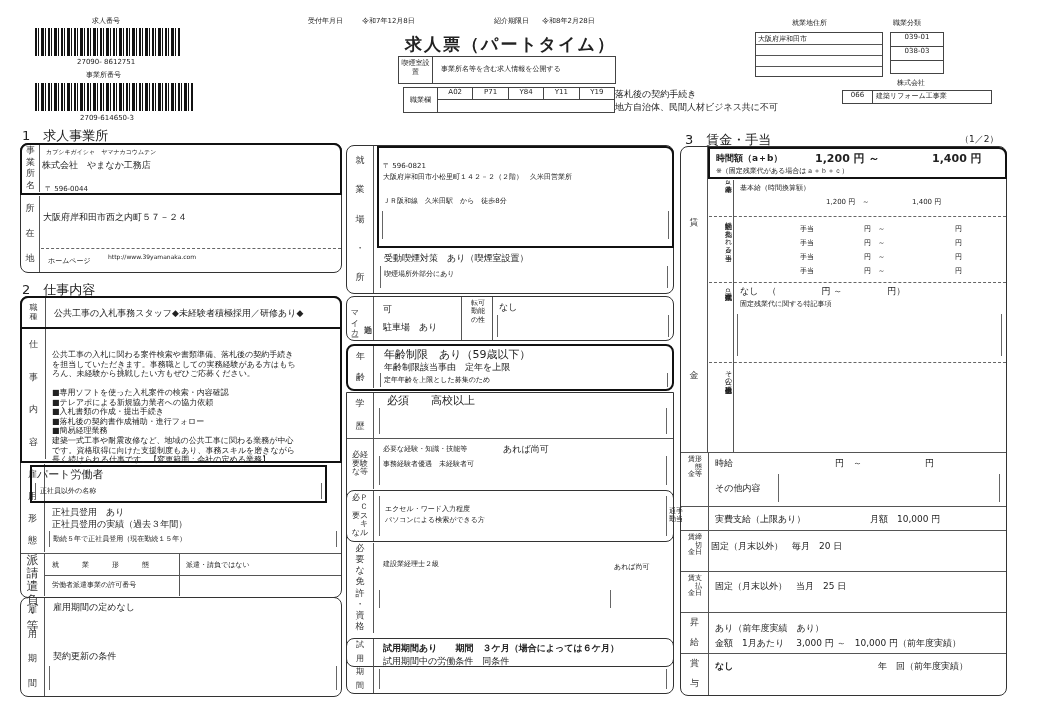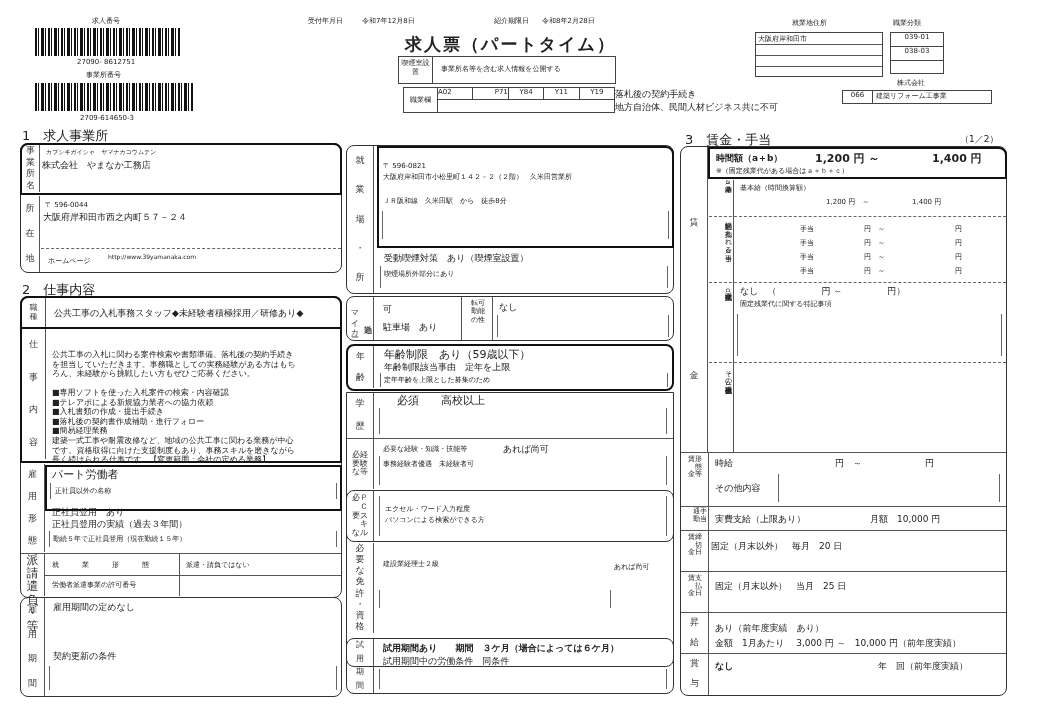--- a/index.html
+++ b/index.html
@@ -36,22 +36,22 @@
 <div class="t sm" style="left:542px;top:16px">令和8年2月28日</div>
 <div class="t b" style="left:405px;top:33px;font-size:17px;letter-spacing:2px">求人票（パートタイム）</div>
 
 <div class="abs" style="left:398px;top:56px;width:218px;height:28px;border:1px solid #444">
   <div class="abs sm" style="left:0;top:0;width:34px;height:26px;border-right:1px solid #444;text-align:center;padding-top:2px;line-height:1.3">喫煙室設置</div>
   <div class="t sm" style="left:42px;top:7px">事業所名等を含む求人情報を公開する</div>
 </div>
 <div class="abs" style="left:403px;top:87px;width:212px;height:26px;border:1px solid #444;display:flex">
   <div class="sm" style="width:34px;border-right:1px solid #444;display:flex;align-items:center;justify-content:center">職業欄</div>
   <div style="flex:1;display:flex">
-    <div class="sm" style="flex:1;border-right:1px solid #444;border-bottom:1px solid #444;height:12px">A02</div>
-    <div class="sm" style="flex:1;border-right:1px solid #444;text-align:right;border-bottom:1px solid #444;height:12px">P71</div>
+    <div class="sm" style="flex:1;border-right:1px solid #444;text-align:center;border-bottom:1px solid #444;height:12px">A02</div>
+    <div class="sm" style="flex:1;border-right:1px solid #444;text-align:center;border-bottom:1px solid #444;height:12px">P71</div>
     <div class="sm" style="flex:1;border-right:1px solid #444;text-align:center;border-bottom:1px solid #444;height:12px">Y84</div>
     <div class="sm" style="flex:1;border-right:1px solid #444;text-align:center;border-bottom:1px solid #444;height:12px">Y11</div>
     <div class="sm" style="flex:1;text-align:center;border-bottom:1px solid #444;height:12px">Y19</div>
   </div>
 </div>
 <div class="t md" style="left:615px;top:88px">落札後の契約手続き</div>
 <div class="t md" style="left:615px;top:101px">地方自治体、民間人材ビジネス共に不可</div>
 
 <div class="t sm" style="left:792px;top:18px">就業地住所</div>
 <div class="abs" style="left:755px;top:32px;width:128px;height:45px;border:1px solid #444">
@@ -81,21 +81,21 @@
       <span>名</span>
     </div>
   <div class="t" style="left:24px;top:3px;font-size:6px">カブシキガイシャ　ヤマナカコウムテン</div>
   <div class="t md" style="left:20px;top:14px">株式会社　やまなか工務店</div>
 </div>
 <div class="lbl" style="left:21px;top:196px;width:19px;height:76px;border:none;border-right:1px solid #555">
     <span>所</span>
     <span>在</span>
     <span>地</span>
   </div>
-<div class="t sm" style="left:45px;top:200px">〒 596-0044</div>
+<div class="t sm" style="left:45px;top:184px">〒 596-0044</div>
 <div class="t md" style="left:43px;top:211px">大阪府岸和田市西之内町５７－２４</div>
 <div class="dash" style="left:41px;top:248px;width:300px"></div>
 <div class="t sm" style="left:48px;top:256px">ホームページ</div>
 <div class="t" style="left:108px;top:253px;font-size:6px">http://www.39yamanaka.com</div>
 
 <div class="t sect" style="left:22px;top:281px">2　仕事内容</div>
 <div class="box" style="left:20px;top:296px;width:322px;height:302px"></div>
 <div class="box thick" style="left:20px;top:296px;width:322px;height:167px;border-radius:8px 8px 0 0">
   <div class="lbl" style="left:0;top:0;width:24px;height:29px;font-size:8px">
       <span>職<br>種</span>
@@ -111,21 +111,21 @@
   <div class="abs" style="left:30px;top:33px;font-size:8px;line-height:9.6px;white-space:pre">
     <div>公共工事の入札に関わる案件検索や書類準備、落札後の契約手続き</div><div>を担当していただきます。事務職としての実務経験がある方はもち</div><div>ろん、未経験から挑戦したい方もぜひご応募ください。</div><div style="height:9px"></div><div>■専用ソフトを使った入札案件の検索・内容確認</div><div>■テレアポによる新規協力業者への協力依頼</div><div>■入札書類の作成・提出手続き</div><div>■落札後の契約書作成補助・進行フォロー</div><div>■簡易経理業務</div><div>建築一式工事や耐震改修など、地域の公共工事に関わる業務が中心</div><div>です。資格取得に向けた支援制度もあり、事務スキルを磨きながら</div><div>長く続けられる仕事です。【変更範囲：会社の定める業務】</div>
   </div>
 </div>
 <div class="lbl" style="left:21px;top:464px;width:24px;height:88px;border:none;border-right:1px solid #555">
     <span>雇</span>
     <span>用</span>
     <span>形</span>
     <span>態</span>
   </div>
-<div class="abs" style="left:45px;top:465px;width:297px;height:46px;border:2.5px solid #111">
+<div class="abs" style="left:30px;top:465px;width:297px;height:38px;border:2.5px solid #111">
   <div class="t lg" style="left:5px;top:0px">パート労働者</div>
   <div class="brk" style="left:3px;right:3px;top:16px;height:16px"></div>
   <div class="t sm" style="left:8px;top:19px">正社員以外の名称</div>
 </div>
 <div class="t md" style="left:52px;top:506px">正社員登用　あり</div>
 <div class="t md" style="left:52px;top:518px">正社員登用の実績（過去３年間）</div>
 <div class="brk" style="left:49px;top:531px;width:288px;height:16px"></div>
 <div class="t sm" style="left:53px;top:534px">勤続５年で正社員登用（現在勤続１５年）</div>
 <div class="hr" style="left:21px;top:553px;width:320px"></div>
 <div class="lbl" style="left:21px;top:554px;width:24px;height:42px;border:none;border-right:1px solid #555;font-size:12px">
@@ -191,21 +191,21 @@
   <div class="t md" style="left:36px;top:15px">年齢制限該当事由　定年を上限</div>
   <div class="brk" style="left:32px;top:27px;width:288px;height:14px"></div>
   <div class="t sm" style="left:36px;top:29px">定年年齢を上限とした募集のため</div>
 </div>
 
 <div class="box" style="left:346px;top:392px;width:328px;height:275px;border-radius:0 0 8px 8px"></div>
 <div class="lbl" style="left:347px;top:393px;width:27px;height:45px;border:none;border-right:1px solid #555">
     <span>学</span>
     <span>歴</span>
   </div>
-<div class="t lg" style="left:397px;top:393px">必須　　高校以上</div>
+<div class="t lg" style="left:387px;top:393px">必須　　高校以上</div>
 <div class="brk" style="left:379px;top:408px;width:288px;height:26px"></div>
 <div class="hr" style="left:347px;top:438px;width:326px"></div>
 <div class="lbl" style="left:347px;top:439px;width:27px;height:50px;border:none;border-right:1px solid #555;font-size:8px">
     <span>必経<br>要験<br>な等</span>
   </div>
 <div class="t sm" style="left:383px;top:444px">必要な経験・知識・技能等</div>
 <div class="t md" style="left:503px;top:443px">あれば尚可</div>
 <div class="brk" style="left:379px;top:456px;width:288px;height:29px"></div>
 <div class="t sm" style="left:383px;top:459px">事務経験者優遇　未経験者可</div>
 
@@ -296,21 +296,21 @@
 
 <div class="hr" style="left:681px;top:452px;width:325px"></div>
 <div class="abs sm" style="left:683px;top:456px;width:24px;line-height:1.1;text-align:center">賃形<br>　態<br>金等</div>
 <div class="vr" style="left:708px;top:452px;height:243px"></div>
 <div class="t md" style="left:715px;top:457px">時給</div>
 <div class="t md" style="left:835px;top:457px">円　～</div>
 <div class="t md" style="left:925px;top:457px">円</div>
 <div class="t md" style="left:715px;top:482px">その他内容</div>
 <div class="brk" style="left:778px;top:474px;width:222px;height:28px"></div>
 <div class="hr" style="left:681px;top:506px;width:325px"></div>
-<div class="abs sm" style="left:683px;top:508px;width:24px;line-height:1.1;text-align:right">通手<br>勤当</div>
+<div class="abs sm" style="left:669px;top:508px;width:24px;line-height:1.1;text-align:left">通手<br>勤当</div>
 <div class="t md" style="left:715px;top:513px">実費支給（上限あり）</div>
 <div class="t md" style="left:870px;top:513px">月額　10,000 円</div>
 <div class="hr" style="left:681px;top:530px;width:325px"></div>
 <div class="abs sm" style="left:683px;top:534px;width:24px;line-height:1.1;text-align:center">賃締<br>　切<br>金日</div>
 <div class="t md" style="left:711px;top:540px">固定（月末以外）　毎月　20 日</div>
 <div class="hr" style="left:681px;top:571px;width:325px"></div>
 <div class="abs sm" style="left:683px;top:575px;width:24px;line-height:1.1;text-align:center">賃支<br>　払<br>金日</div>
 <div class="t md" style="left:715px;top:580px">固定（月末以外）　当月　25 日</div>
 <div class="hr" style="left:681px;top:612px;width:325px"></div>
 <div class="lbl" style="left:681px;top:613px;width:27px;height:40px;border:none">

